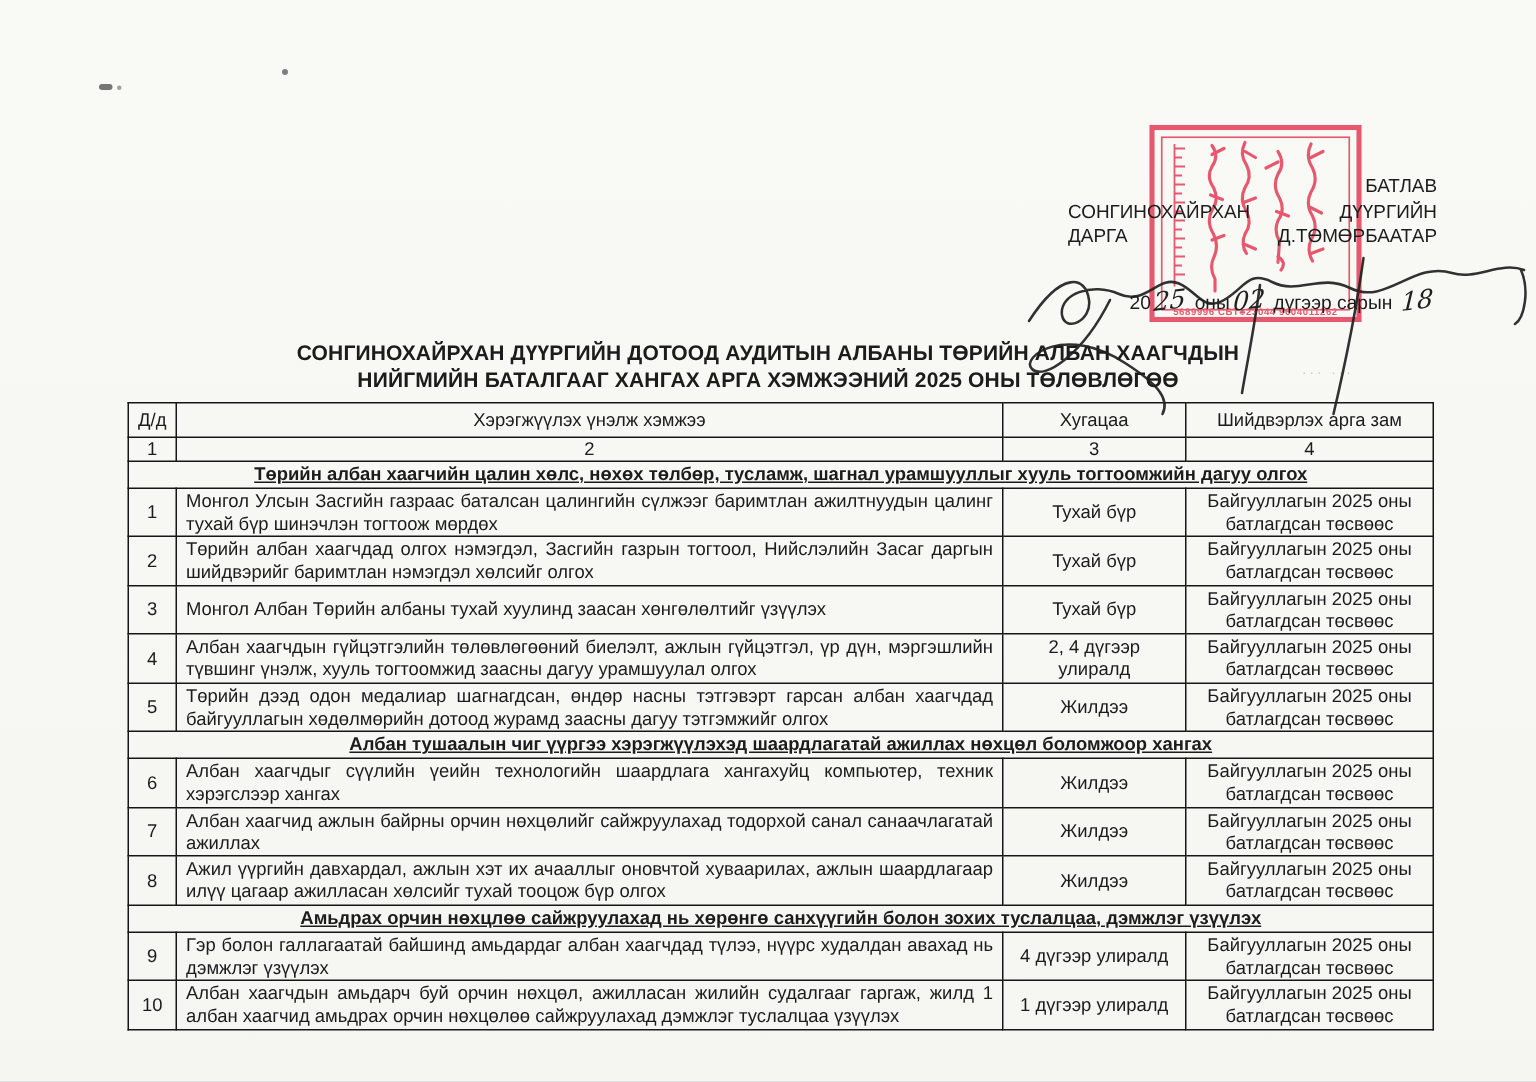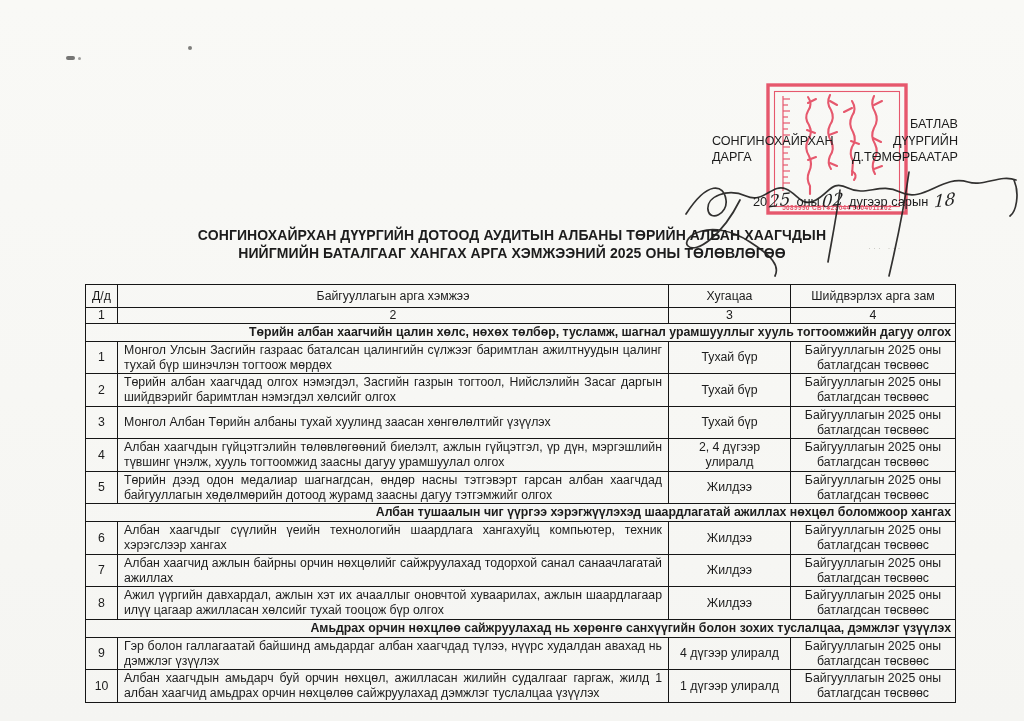--- a/index.html
+++ b/index.html
@@ -27,27 +27,27 @@
   
   .dateline{position:absolute;left:753px;top:194px;width:260px;font-size:12.8px;z-index:3;white-space:nowrap;}
   .hw{display:inline-block;font-family:"DejaVu Serif","Liberation Serif",serif;font-style:italic;
       font-size:17px;transform:rotate(-7deg) skewX(-10deg);color:#1f1f1f;margin:0 2px;line-height:10px;}
 
   
   .title{position:absolute;left:0;top:226px;width:100%;text-align:center;font-weight:bold;
          font-size:14px;line-height:18px;letter-spacing:.1px;z-index:2;}
 
   
-  table.main{position:absolute;left:85px;top:284px;width:870px;border-collapse:collapse;
+  table.main{position:absolute;left:85px;top:268px;width:870px;border-collapse:collapse;
              font-size:12.3px;line-height:1.2;z-index:2;table-layout:fixed;}
   table.main th,table.main td{border:1.6px solid #161616;padding:1px 6px;vertical-align:middle;
              font-weight:normal;overflow:hidden;}
   table.main tr.hdr th{text-align:center;height:20px;}
   table.main tr.nums td{text-align:center;height:12px;padding:0 6px;}
-  table.main tr.sec td{font-weight:bold;text-align:right;height:15px;padding:1px 4px;}
+  table.main tr.sec td{font-weight:bold;text-align:center;height:15px;padding:1px 4px;text-decoration:underline;}
   td.c{text-align:center;}
   td.j{text-align:justify;}
 </style>
 </head>
 <body>
 
 <div class="page">
 
   <div class="speck" style="left:66px;top:56px;width:9px;height:4px;border-radius:2px;opacity:.75;"></div>
   <div class="speck" style="left:78px;top:57px;width:3px;height:3px;opacity:.5;"></div>
@@ -123,21 +123,21 @@
   <table class="main">
     <colgroup>
         <col style="width:32px">
         <col style="width:551px">
         <col style="width:122px">
         <col style="width:165px">
       </colgroup>
     <thead>
       <tr class="hdr">
         <th>Д/д</th>
-        <th>Байгууллагын арга хэмжээ</th>
+        <th>Хэрэгжүүлэх үнэлж хэмжээ</th>
         <th>Хугацаа</th>
         <th>Шийдвэрлэх арга зам</th>
       </tr>
       <tr class="nums">
         <td>1</td>
         <td>2</td>
         <td>3</td>
         <td>4</td>
       </tr>
     </thead>

